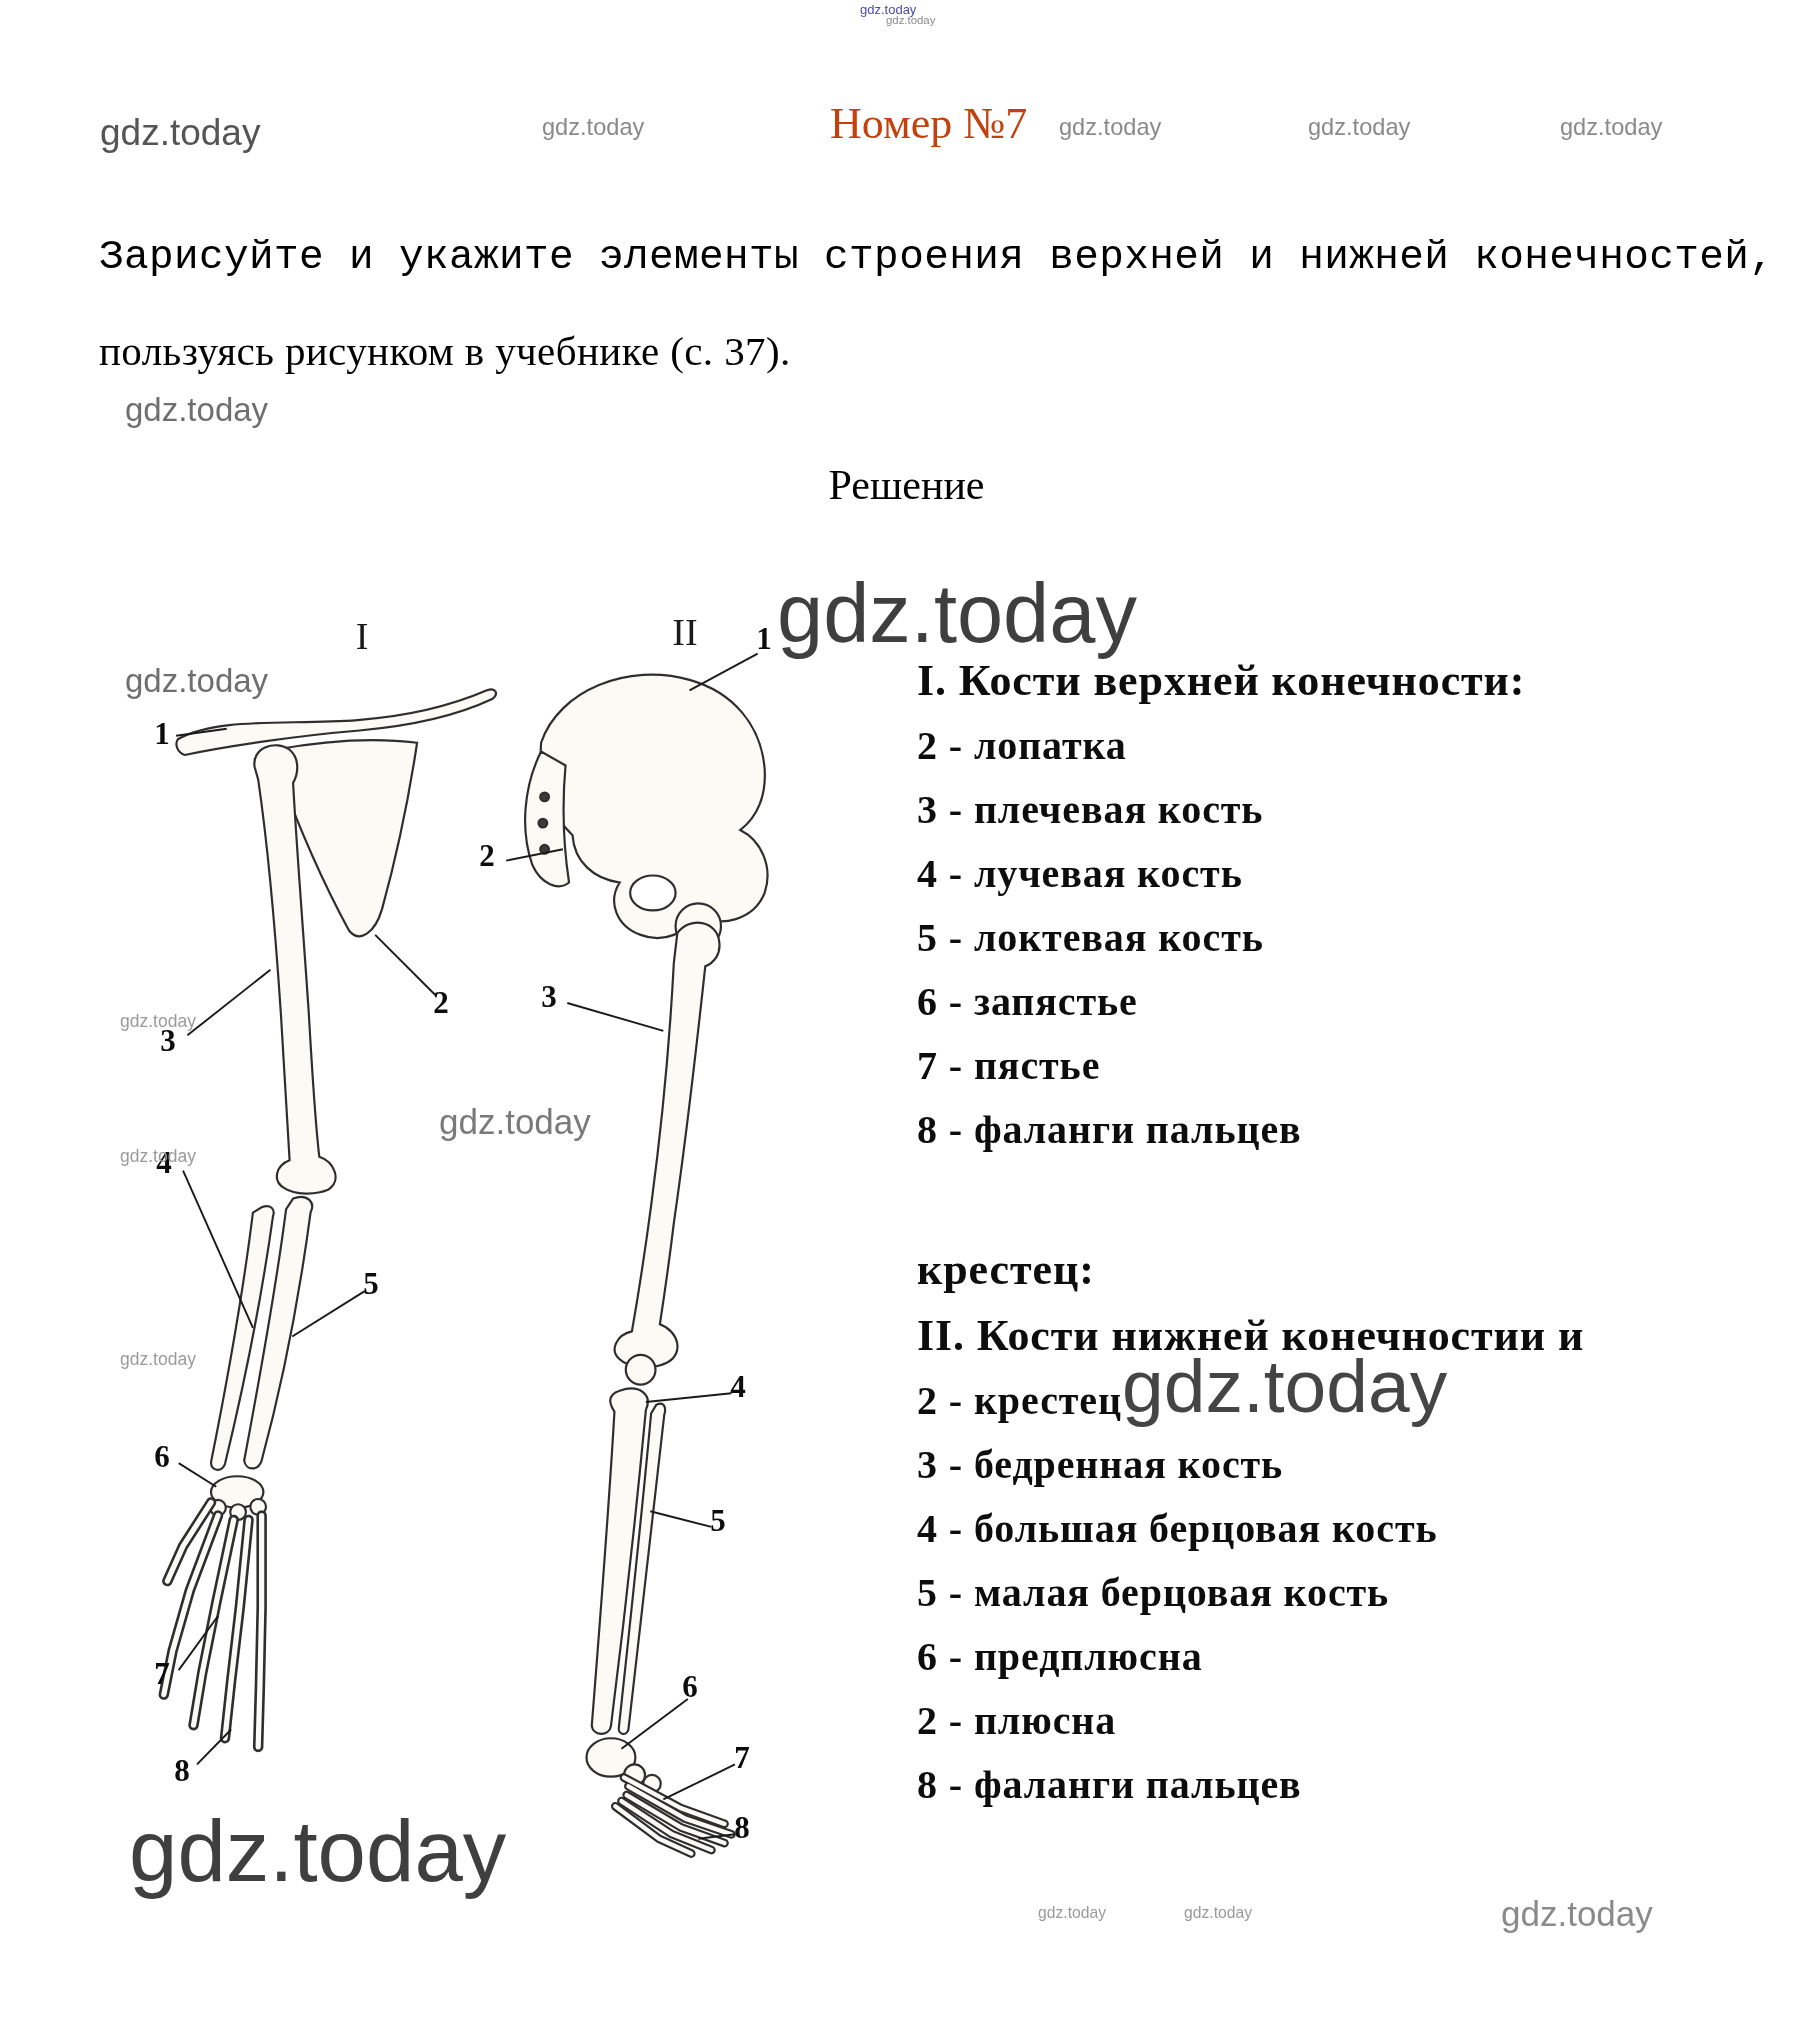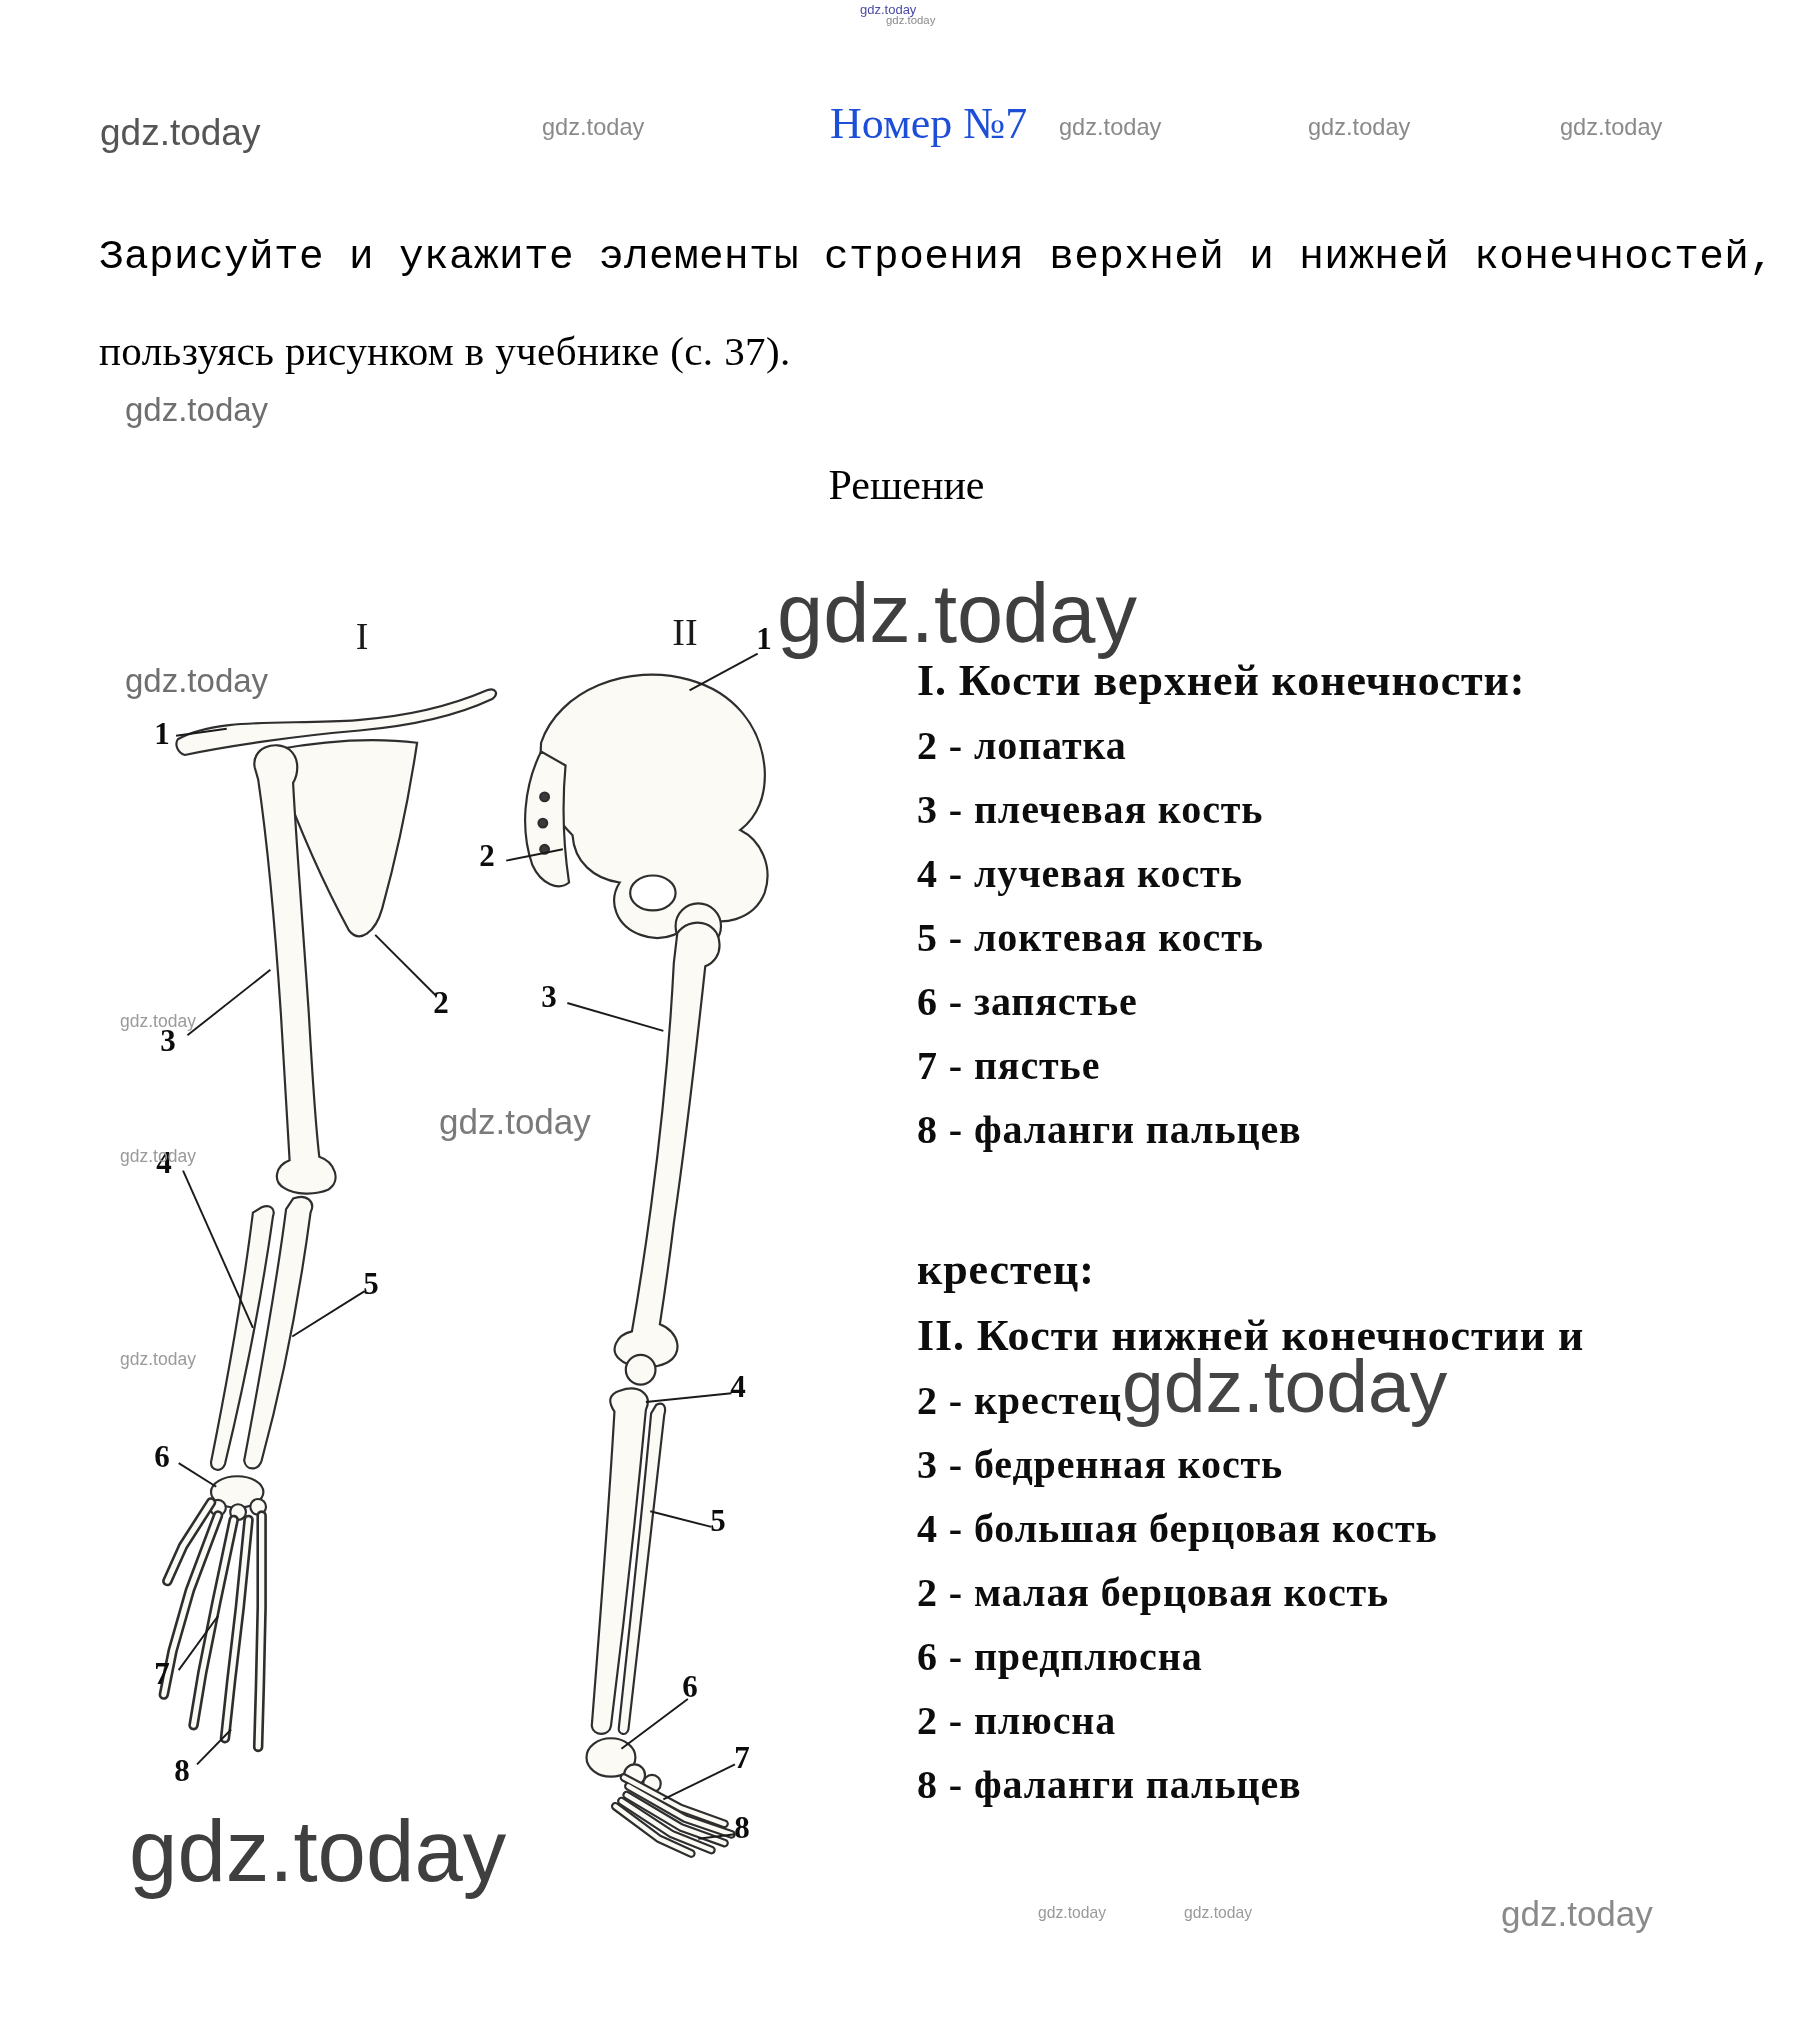--- a/index.html
+++ b/index.html
@@ -1,21 +1,21 @@
 <!DOCTYPE html>
 <html style="font-size:14px"><head>
 <meta charset="utf-8">
 <style>
   html,body{margin:0;padding:0;background:#ffffff;}
   .page{position:relative;width:1813px;height:2025px;background:#ffffff;overflow:hidden;
         font-family:"Liberation Serif",serif;color:#111;}
   .abs{position:absolute;white-space:nowrap;}
   .wm{position:absolute;white-space:nowrap;font-family:"Liberation Sans",sans-serif;font-weight:400;}
   .serif{font-family:"Liberation Serif",serif;}
-  .page-title{font-size:44px;color:#1d4ed8;}
+  .page-title{font-size:44px;color:#c2410c;}
   .task-line{font-size:41px;letter-spacing:0.4px;color:#000;}
   .solution-heading{position:absolute;left:0;width:1813px;text-align:center;font-size:42px;color:#000;}
   .fig-label{position:absolute;transform:translate(-50%,-50%);font-size:38px;color:#1a1a1a;}
   .fig-num{position:absolute;transform:translate(-50%,-50%);font-weight:bold;font-size:31px;color:#0c0c0c;}
   .legend{position:absolute;left:917px;top:648px;width:882px;font-weight:bold;color:#0d0d0d;}
   .legend-title{font-size:44px;line-height:66px;letter-spacing:0.9px;}
   .legend-item{font-size:40px;line-height:64px;letter-spacing:0.9px;}
   .legend-gap{height:75px;}
   svg{display:block;}
 </style>
@@ -150,21 +150,21 @@
     <div class="legend-item">5 - локтевая кость</div>
     <div class="legend-item">6 - запястье</div>
     <div class="legend-item">7 - пястье</div>
     <div class="legend-item">8 - фаланги пальцев</div>
     <div class="legend-gap"></div>
     <div class="legend-title">крестец:</div>
     <div class="legend-title">II. Кости нижней конечностии и</div>
     <div class="legend-item">2 - крестец</div>
     <div class="legend-item">3 - бедренная кость</div>
     <div class="legend-item">4 - большая берцовая кость</div>
-    <div class="legend-item">2 - малая берцовая кость</div>
+    <div class="legend-item">5 - малая берцовая кость</div>
     <div class="legend-item">6 - предплюсна</div>
     <div class="legend-item">2 - плюсна</div>
     <div class="legend-item">8 - фаланги пальцев</div>
   </div>
 
   <span class="wm" style="left:120px;top:1011px;font-size:17.5px;color:#9a9a9a;">gdz.today</span>
   <span class="wm" style="left:120px;top:1146px;font-size:17.5px;color:#9a9a9a;">gdz.today</span>
   <span class="wm" style="left:120px;top:1349px;font-size:17.5px;color:#9a9a9a;">gdz.today</span>
   <span class="wm" style="left:439px;top:1102px;font-size:35px;color:#7a7a7a;">gdz.today</span>
   <span class="wm" style="left:1122px;top:1343px;font-size:75px;color:#454545;">gdz.today</span>

